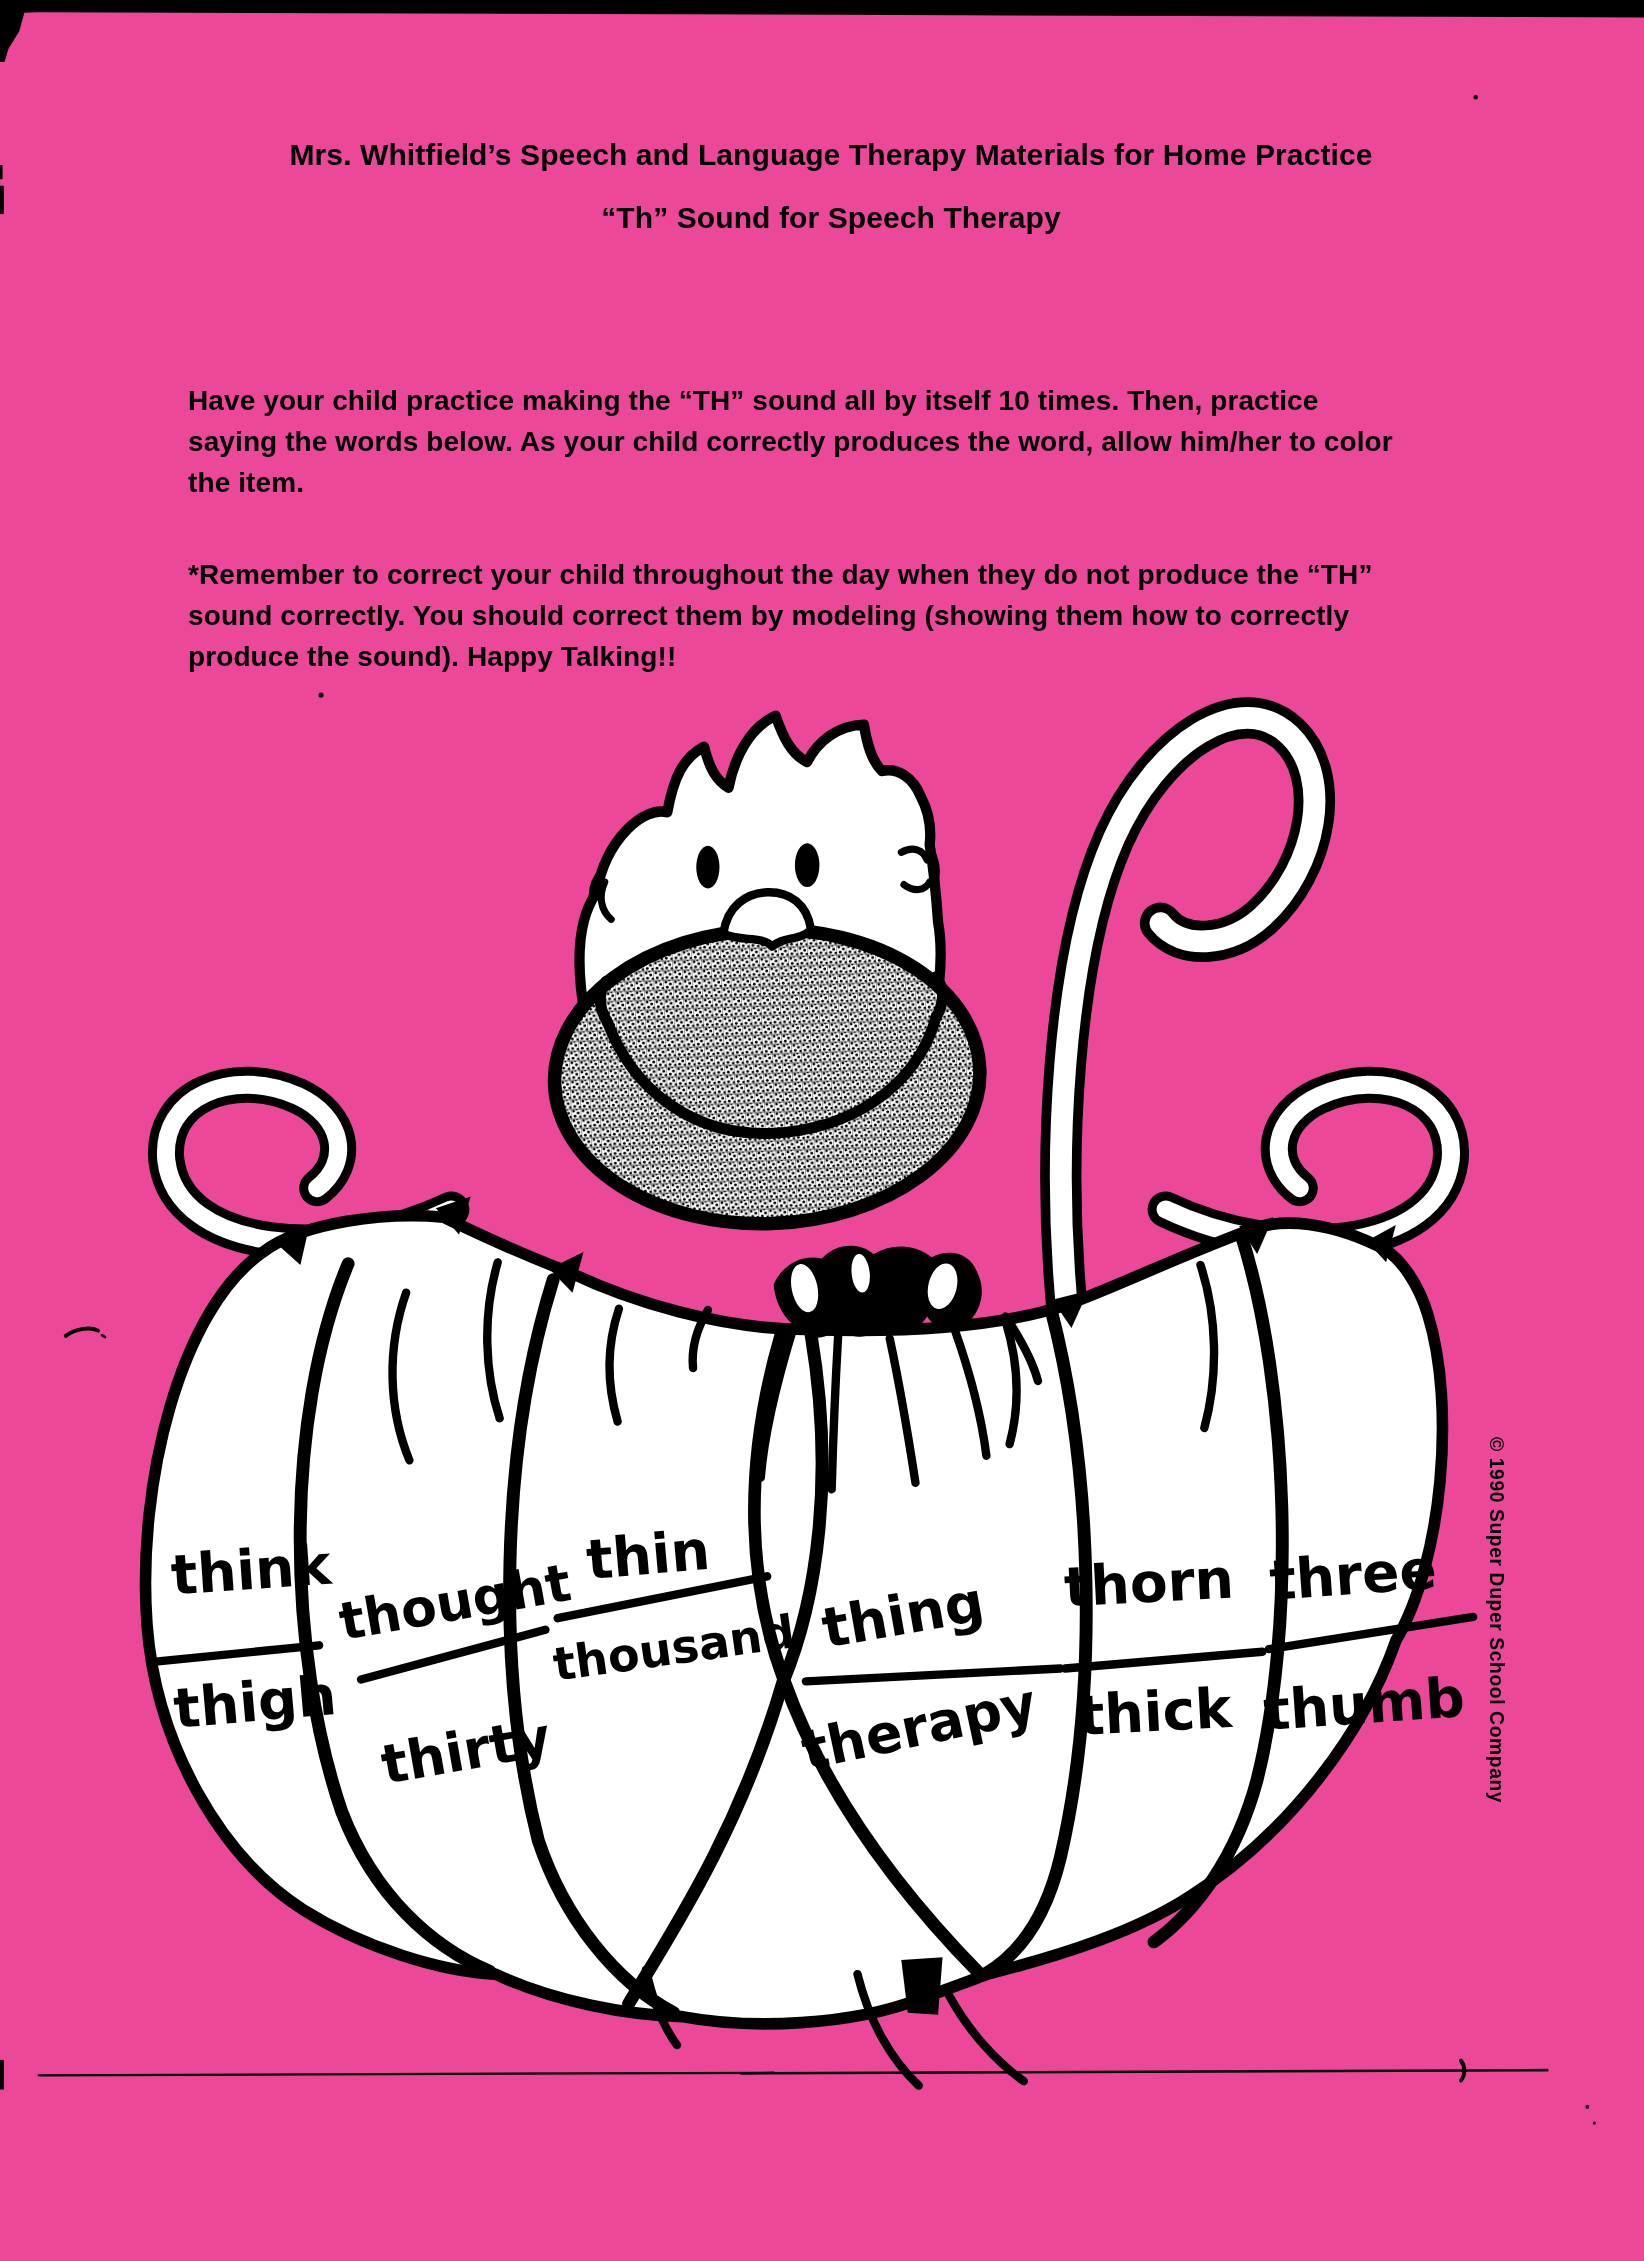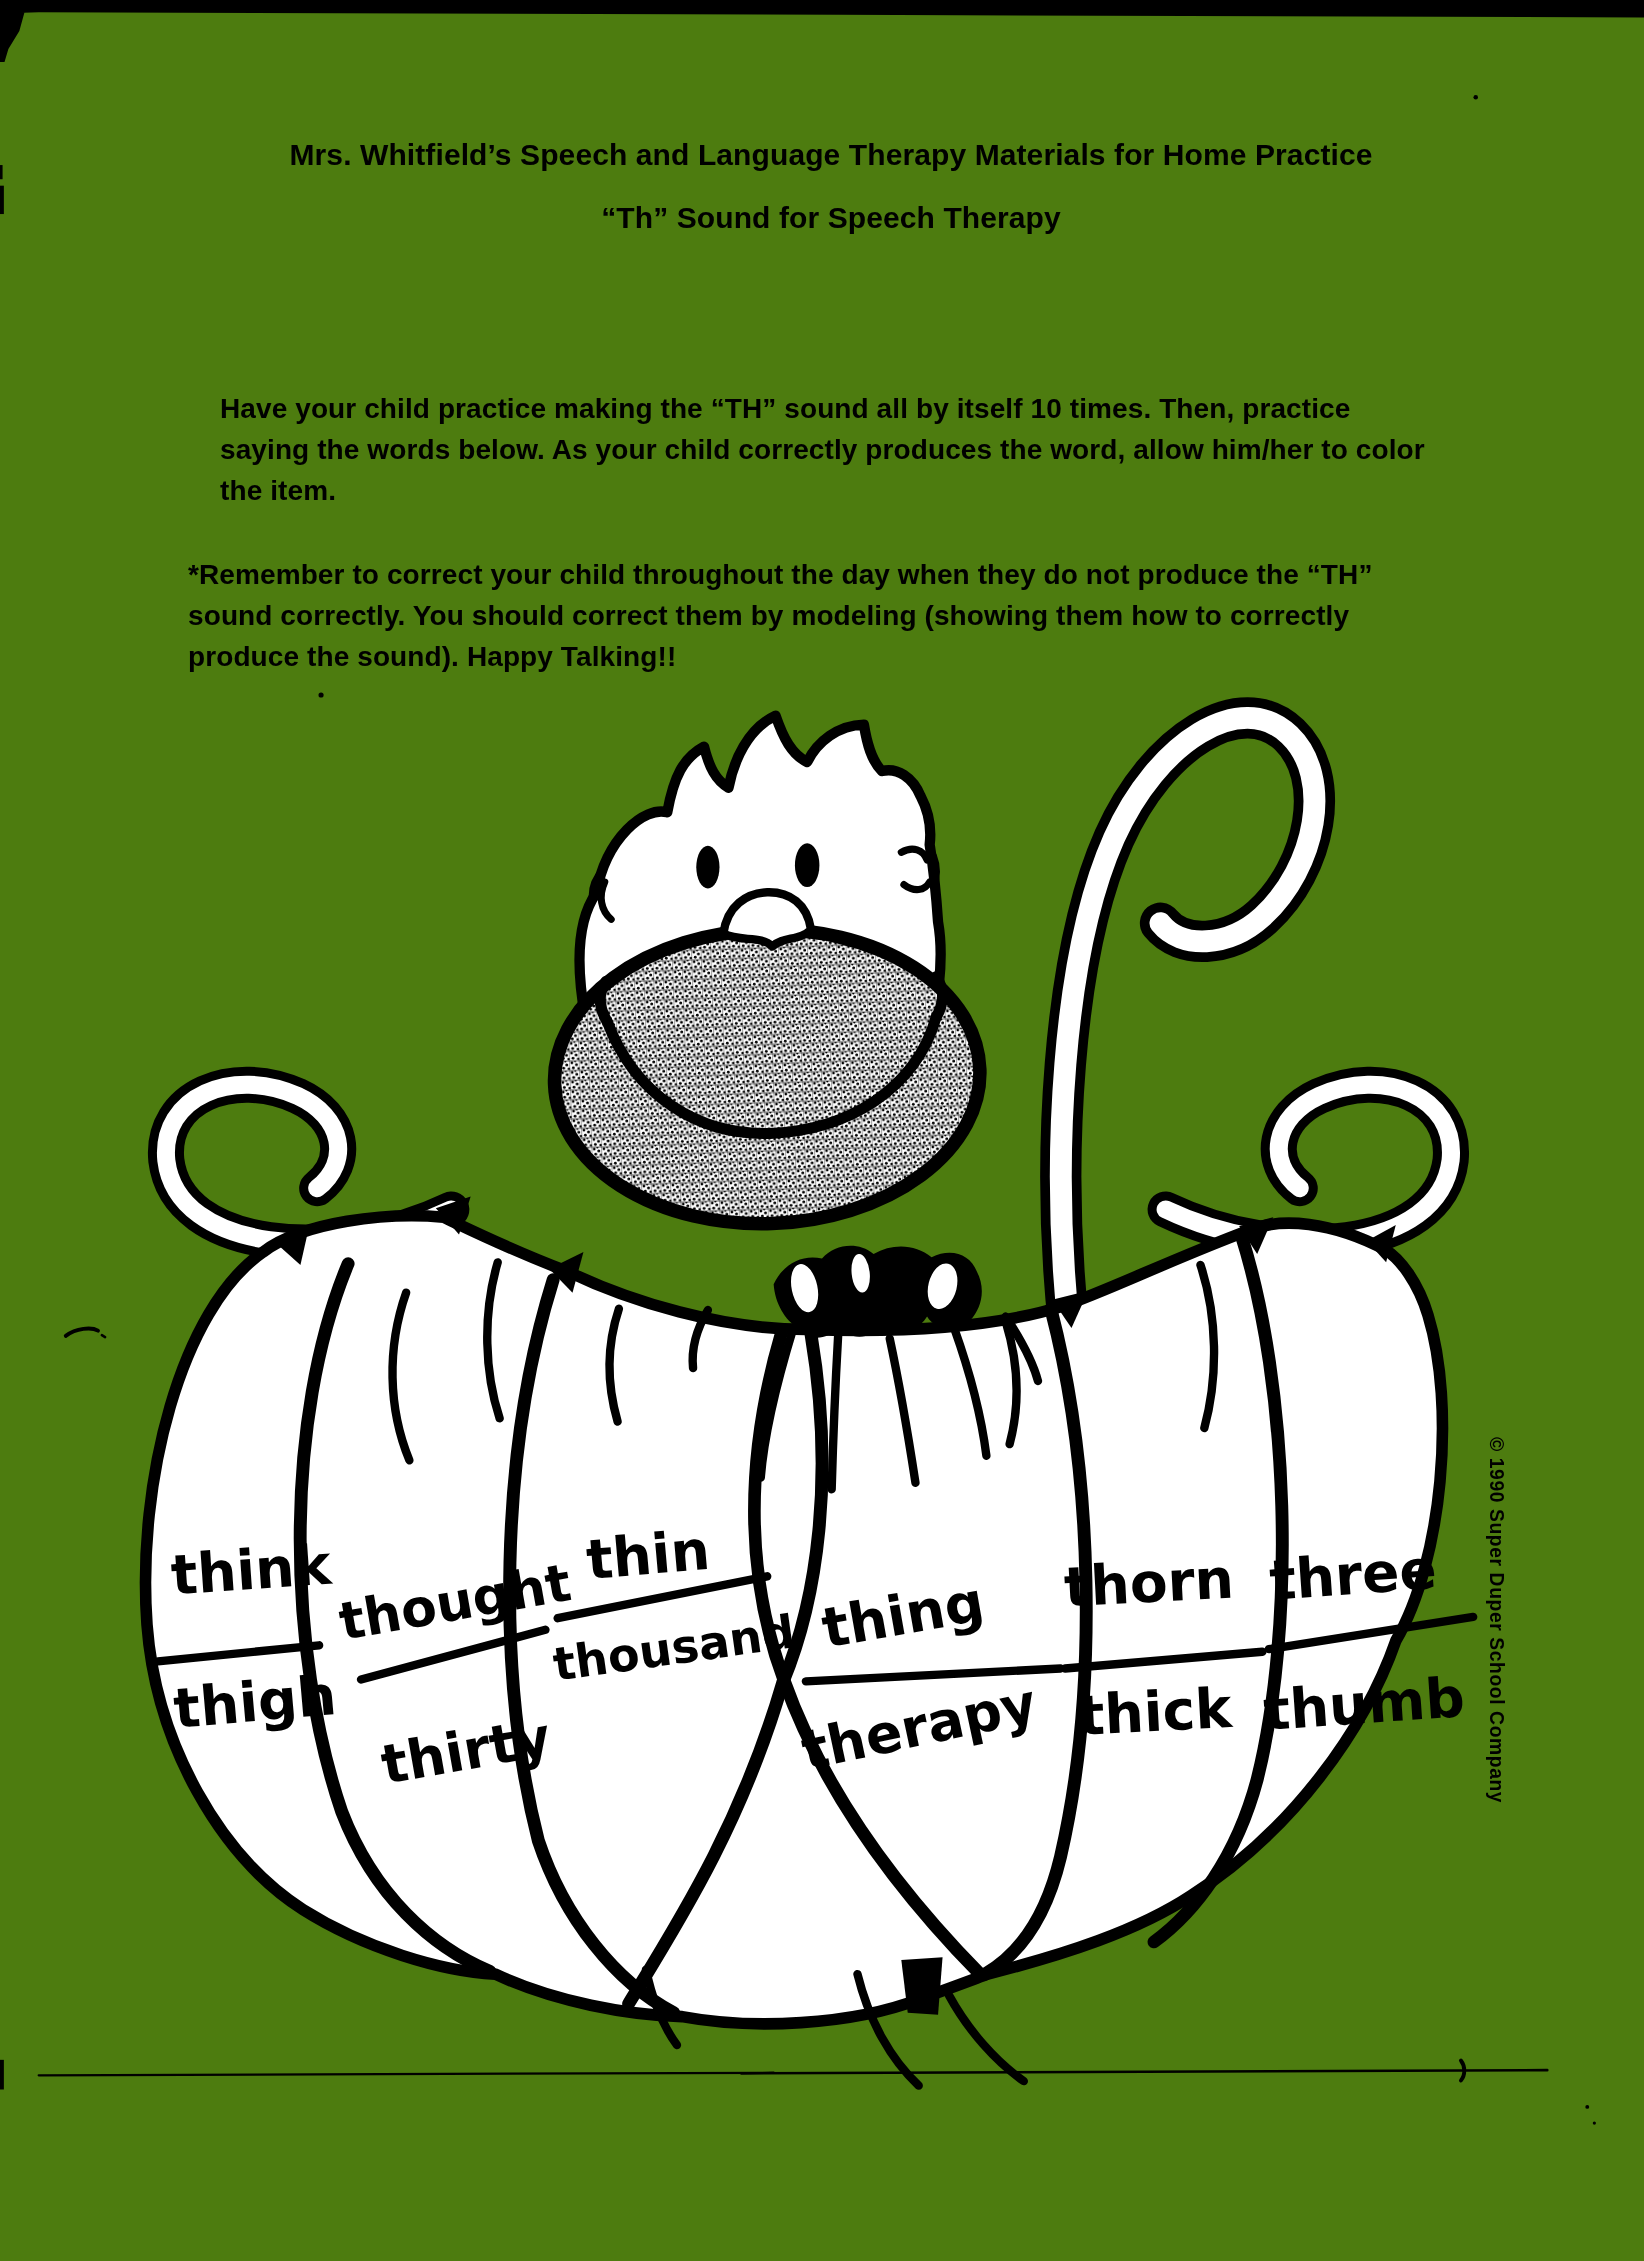--- a/index.html
+++ b/index.html
@@ -1,39 +1,39 @@
 <!DOCTYPE html>
 <html style="font-size:10.3px"><head>
 <meta charset="utf-8">
 <style>
   html,body{margin:0;padding:0;background:#ffffff;}
   .page{
     position:relative;
     width:1644px;height:2261px;
-    background:#4d7c0f;
+    background:#ec4899;
     overflow:hidden;
     font-family:"Liberation Sans", sans-serif;
     color:#000;
   }
   .art{position:absolute;left:0;top:0;width:1644px;height:2261px;}
   .title{
     position:absolute;left:0;width:1644px;
     text-align:center;font-weight:700;font-size:30px;line-height:34px;
     transform:translateX(9px);
     letter-spacing:0.1px;
   }
   .title1{top:138px;}
   .title2{top:201px;}
   .para{
     position:absolute;left:188px;width:1222px;
     font-weight:700;font-size:28px;line-height:41px;
     letter-spacing:0.1px;
   }
   .p1{top:271px;}
-  .p2{top:388px;margin-left:32px;}
+  .p2{top:380px;}
   .p3{top:516px;margin-top:38px;}
   .bword{
     position:absolute;
     font-family:"DejaVu Sans", sans-serif;
     font-weight:700;
     white-space:nowrap;
     transform:translate(-50%,-50%);
   }
   .copyright{
     position:absolute;left:1507px;top:1437px;

